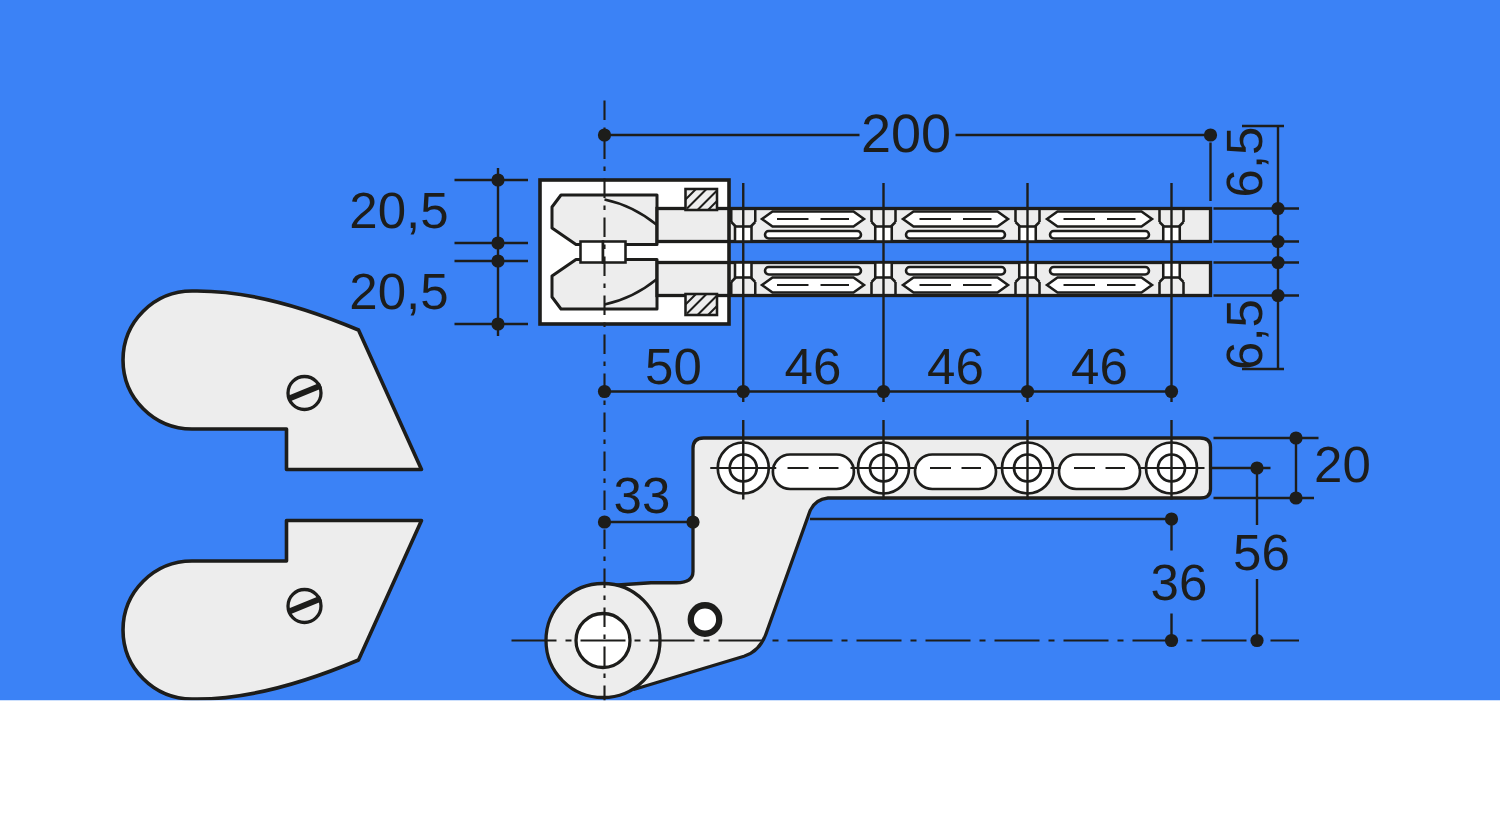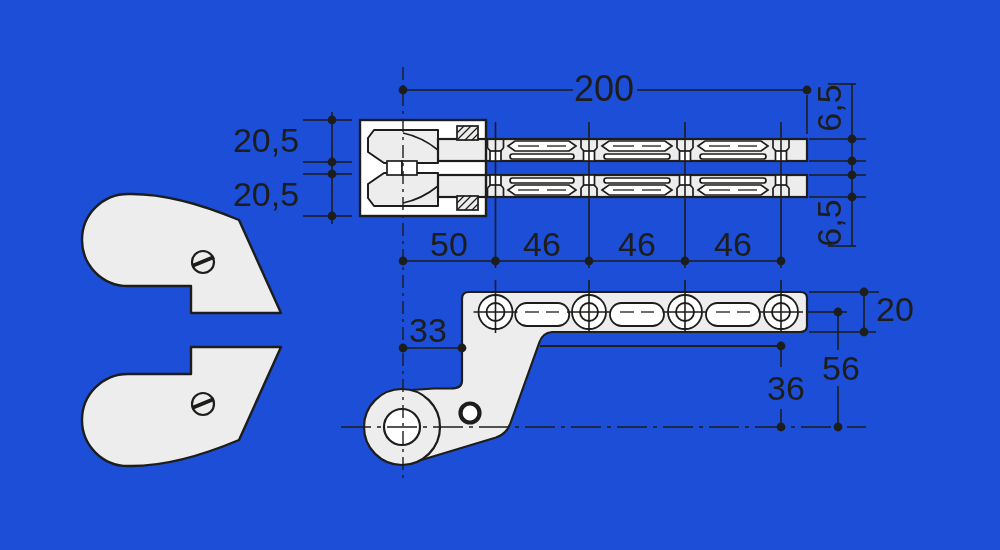--- a/index.html
+++ b/index.html
@@ -1,16 +1,16 @@
 <!DOCTYPE html>
 <html><head>
 <meta charset="utf-8">
 <style>
   html,body{margin:0;padding:0;background:#ffffff;}
-  .stage{position:relative;width:1000px;height:550px;background:#1d4ed8;overflow:hidden;
+  .stage{position:relative;width:1000px;height:467px;background:#3b82f6;overflow:hidden;
          font-family:"Liberation Sans", sans-serif;text-align:right;}
   svg text{font-family:"Liberation Sans", sans-serif; fill:#1d1d1b;}
   .dimtxt{font-size:34px;}
   .dimtxt-big{font-size:36px;}
 </style>
 </head>
 <body>
 
 <div class="stage">
 <svg width="1000" height="550" viewBox="0 0 1000 550">

